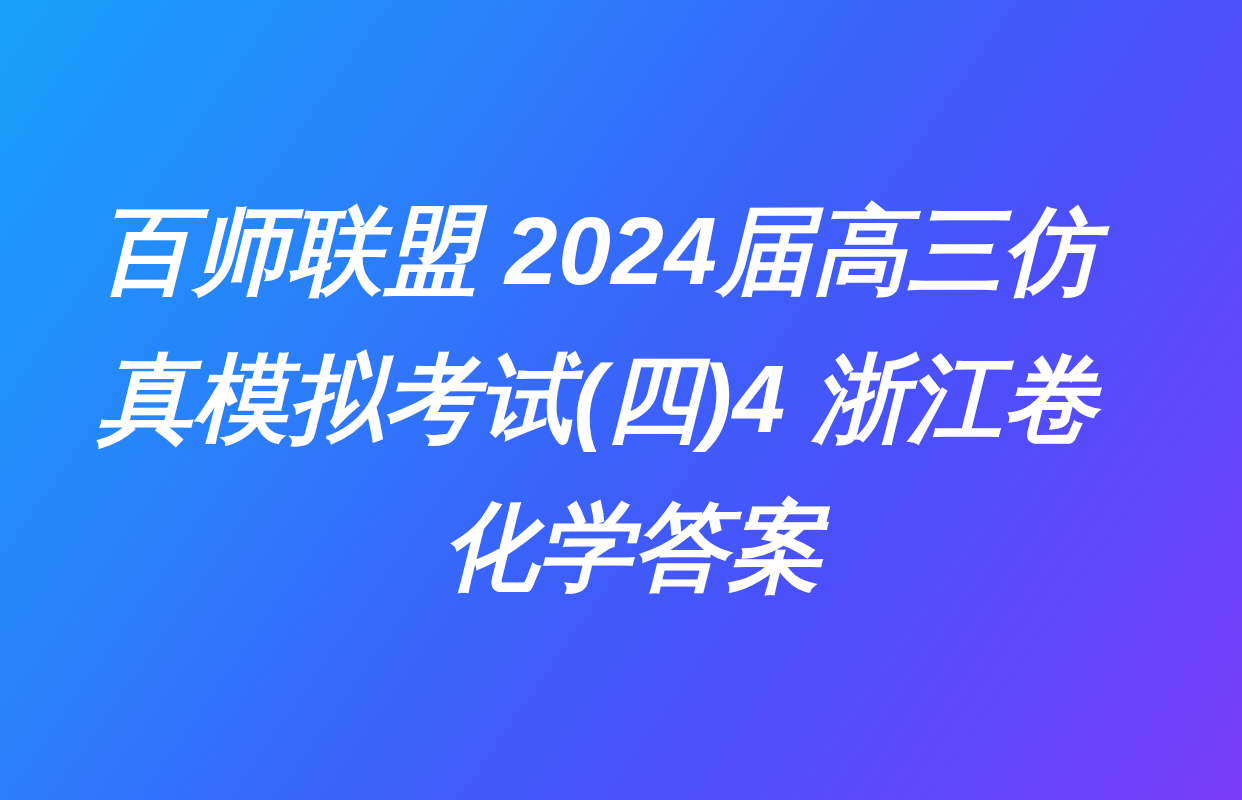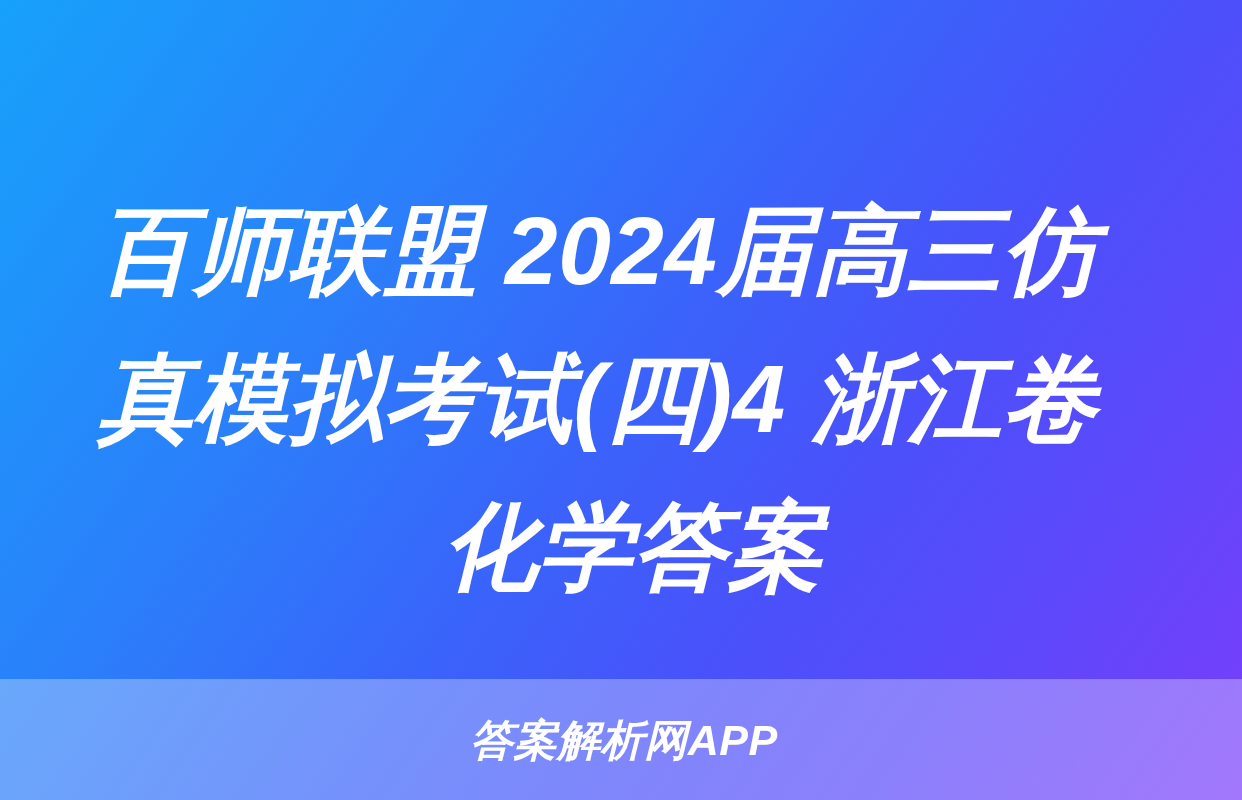--- a/index.html
+++ b/index.html
@@ -86,17 +86,14 @@
 <body>
 
 <div id="page">
 
   <div class="title-block">
     <span class="title-line l1">百师联盟 2024届高三仿</span>
     <span class="title-line l2">真模拟考试(四)4 浙江卷</span>
     <span class="title-line l3">化学答案</span>
   </div>
 
-  <div class="footer-band">
-    <span class="footer-brand">答案解析网APP</span>
-  </div>
 
 </div>
 
 </body></html>

